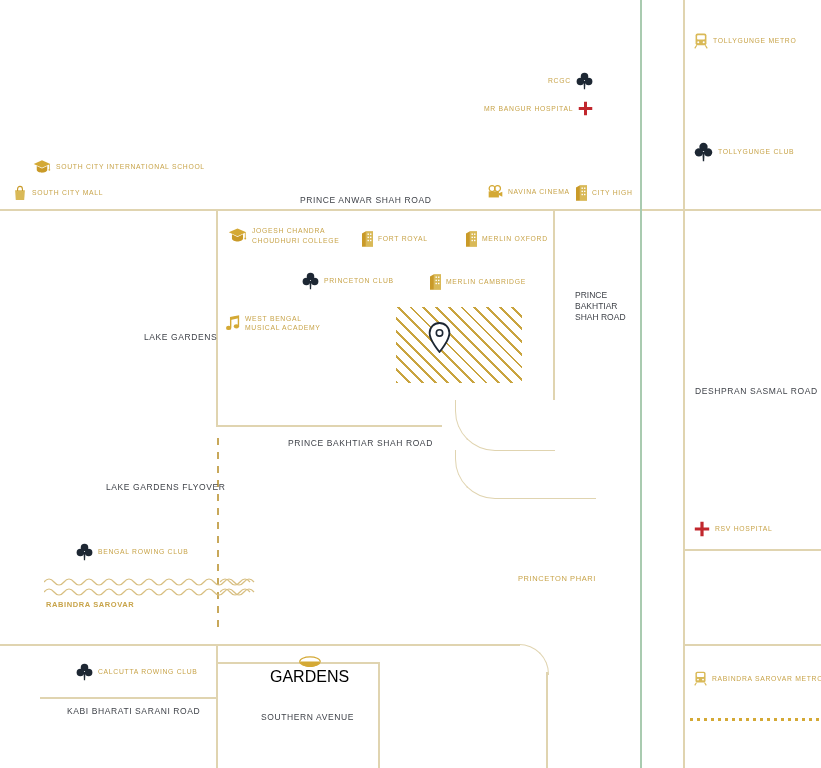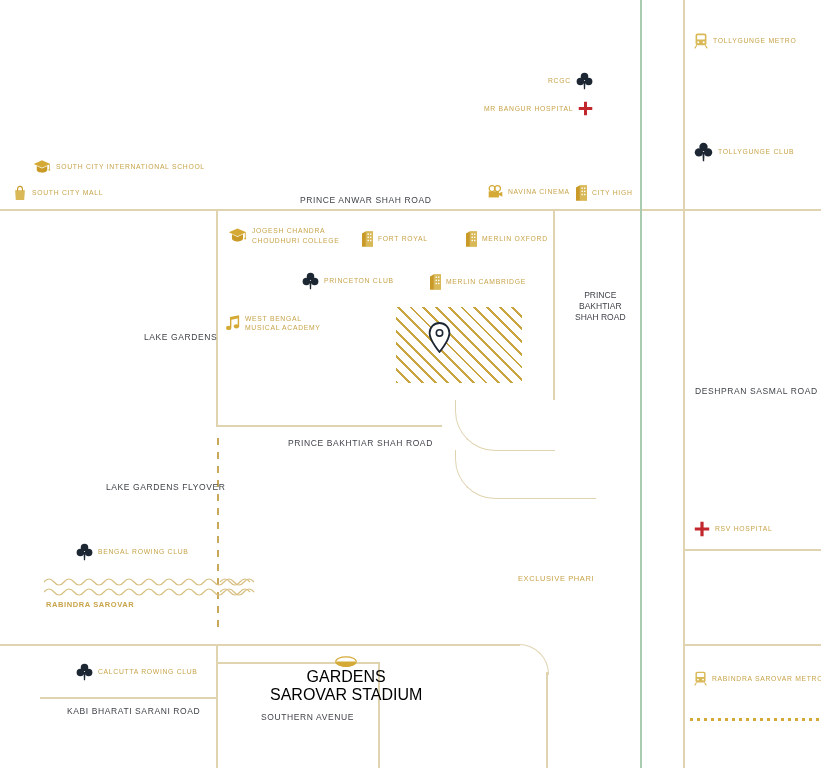--- a/index.html
+++ b/index.html
@@ -19,21 +19,21 @@
   .dashline{position:absolute;width:1.5px;
     background-image:linear-gradient(#c8a85a 50%, rgba(255,255,255,0) 0%);
     background-size:2px 14px;background-repeat:repeat-y;}
   .dotline{position:absolute;height:3px;
     background-image:linear-gradient(to right,#d4a935 50%, rgba(255,255,255,0) 0%);
     background-size:7px 3px;background-repeat:repeat-x;}
   .curve{position:absolute;border:1.5px solid #e0d4b0;background:transparent;}
 
   
   .lbl{position:absolute;white-space:nowrap;letter-spacing:.6px;}
-  .lbl-road{color:#3f4249;font-size:8.5px;text-align:center;}
+  .lbl-road{color:#3f4249;font-size:8.5px;}
   .lbl-gold{color:#c8a44a;font-size:7.5px;}
   .lbl-dark{color:#3f4249;font-size:7.5px;}
   .poi{position:absolute;display:flex;align-items:center;gap:5px;white-space:nowrap;}
   .poi .txt{color:#c8a44a;font-size:6.8px;letter-spacing:.7px;line-height:1.35;}
   .poi.rev{flex-direction:row-reverse;}
   .ico{flex:0 0 auto;display:inline-flex;align-items:center;justify-content:center;}
 
   
   #plot{
     position:absolute;
@@ -122,21 +122,21 @@
   <div class="lbl lbl-road" style="left:695px;top:374px;margin-top:12px;">DESHPRAN SASMAL ROAD</div>
 
   <div class="lbl lbl-road" style="left:67px;top:706px;">KABI BHARATI SARANI ROAD</div>
 
   <div class="lbl lbl-road" style="left:261px;top:712px;">SOUTHERN AVENUE</div>
 
   <div class="lbl lbl-dark" style="left:144px;top:332px;font-size:8.5px;">LAKE GARDENS</div>
 
   <div class="lbl lbl-dark" style="left:106px;top:482px;font-size:8.5px;">LAKE GARDENS FLYOVER</div>
 
-  <div class="lbl lbl-gold" style="left:518px;top:574px;">EXCLUSIVE PHARI</div>
+  <div class="lbl lbl-gold" style="left:518px;top:574px;">PRINCETON PHARI</div>
 
   <div class="lbl lbl-gold" style="left:46px;top:600px;font-weight:bold;">RABINDRA SAROVAR</div>
 
   <div class="poi" style="left:33px;top:158px;">
     <span class="ico">
       <svg width="18" height="18" viewBox="0 0 24 24">
           <path d="M12 3 L23 8 L12 13 L1 8 Z" fill="#d4a935"></path>
           <path d="M5 10.5 V16 C5 18 9 19.5 12 19.5 C15 19.5 19 18 19 16 V10.5 L12 14 Z" fill="#c99a28"></path>
           <rect x="21.3" y="8" width="1" height="7" fill="#d4a935"></rect>
           <circle cx="21.8" cy="15.7" r="1.2" fill="#d4a935"></circle>
@@ -344,21 +344,20 @@
   </div>
 
   <div style="position:absolute;left:270px;top:656px;display:flex;flex-direction:column;align-items:center;">
     <span class="ico">
       <svg width="22" height="12" viewBox="0 0 28 15">
           <ellipse cx="14" cy="7" rx="13" ry="6" fill="none" stroke="#d4a935" stroke-width="1.6"></ellipse>
           <path d="M2 7 C2 11 7.5 14 14 14 C20.5 14 26 11 26 7 Z" fill="#d4a935"></path>
         </svg>
     </span>
     <span class="txt" style="text-align:center;">GARDENS</span>
-    <span class="txt" style="text-align:center;">SAROVAR STADIUM</span>
   </div>
 
   <div class="poi" style="left:694px;top:521px;">
     <span class="ico">
       <svg width="16" height="16" viewBox="0 0 20 20">
           <path d="M8 1 H12 V8 H19 V12 H12 V19 H8 V12 H1 V8 H8 Z" fill="#c1272d"></path>
         </svg>
     </span>
     <span class="txt">RSV HOSPITAL</span>
   </div>

